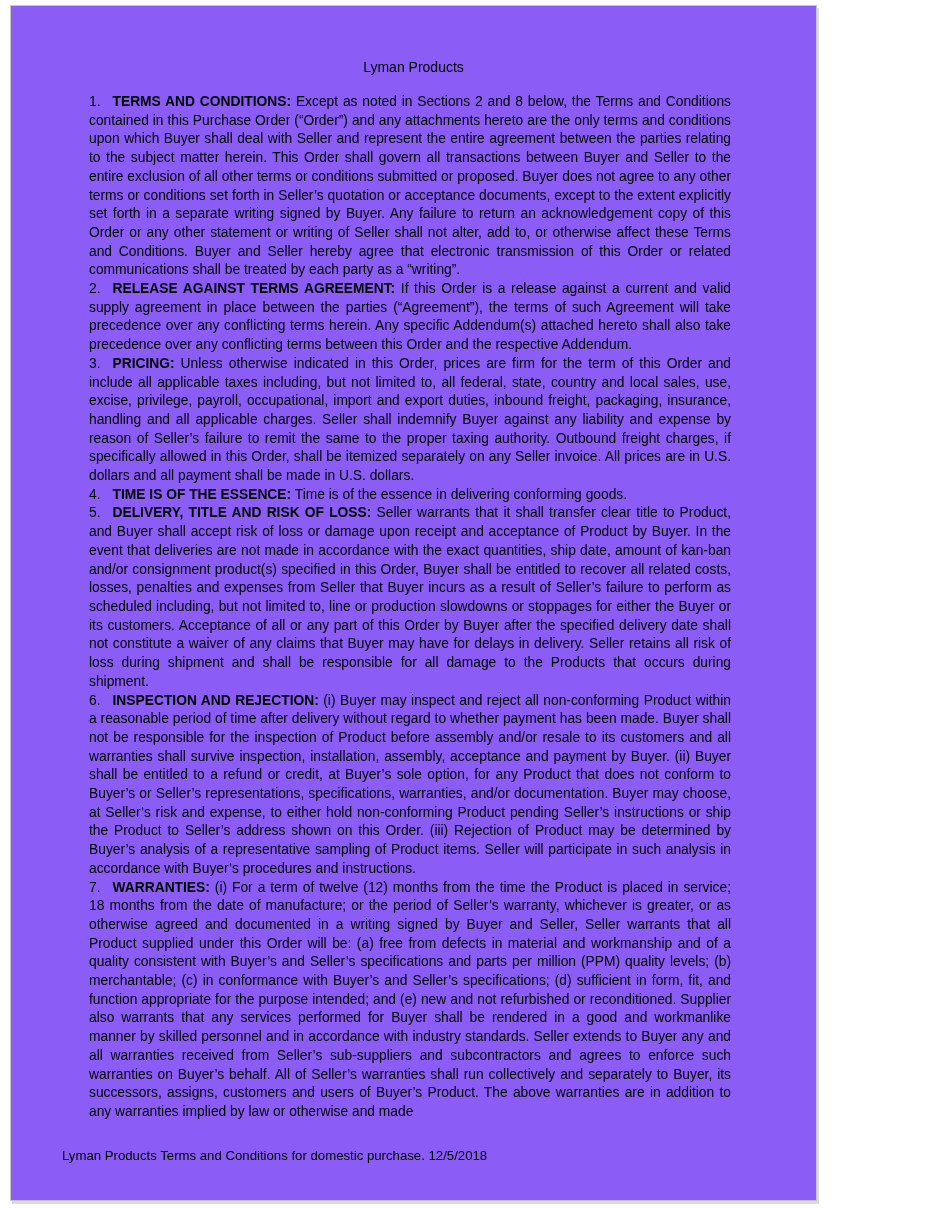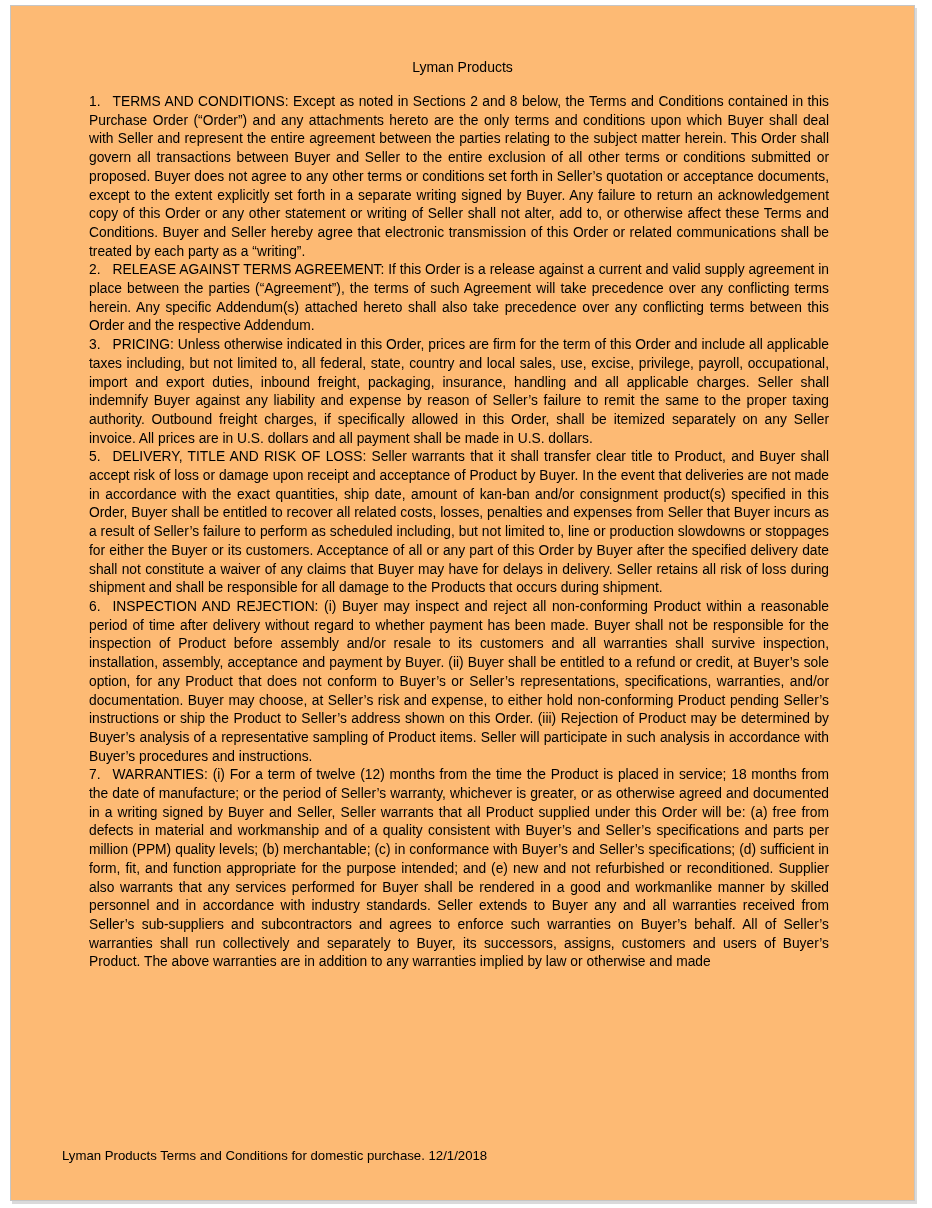--- a/index.html
+++ b/index.html
@@ -7,23 +7,23 @@
     width: 932px;
     height: 1208px;
     background: #ffffff;
     font-family: "Liberation Sans", "DejaVu Sans", sans-serif;
     color: #000000;
   }
   .page {
     position: absolute;
     left: 10px;
     top: 5px;
-    width: 905px;
+    width: 807px;
     height: 1196px;
-    background: #fdba74;
+    background: #8b5cf6;
     border: 1px solid #c6c6c6;
     box-shadow: 2px 3px 0 #dadada;
   }
   .title-block {
     padding-top: 51px;
     text-align: center;
     font-size: 14px;
     line-height: 21px;
     margin-bottom: 15px;
   }
@@ -33,21 +33,21 @@
   }
   .para {
     font-size: 13.8px;
     line-height: 18.7px;
     text-align: justify;
   }
   .sec-num {
     margin-right: 12px;
   }
   .sec-head {
-    font-weight: normal;
+    font-weight: bold;
   }
   .page-footer {
     position: absolute;
     left: 51px;
     bottom: 36px;
     font-size: 13.2px;
     line-height: 17px;
     color: #000000;
     white-space: nowrap;
   }
@@ -71,33 +71,37 @@
     <p class="para">
       <span class="sec-num">2.</span><span class="sec-head">RELEASE AGAINST TERMS AGREEMENT:</span>
       <span>If this Order is a release against a current and valid supply agreement in place between the parties (“Agreement”), the terms of such Agreement will take precedence over any conflicting terms herein. Any specific Addendum(s) attached hereto shall also take precedence over any conflicting terms between this Order and the respective Addendum.</span>
     </p>
 
     <p class="para">
       <span class="sec-num">3.</span><span class="sec-head">PRICING:</span>
       <span>Unless otherwise indicated in this Order, prices are firm for the term of this Order and include all applicable taxes including, but not limited to, all federal, state, country and local sales, use, excise, privilege, payroll, occupational, import and export duties, inbound freight, packaging, insurance, handling and all applicable charges. Seller shall indemnify Buyer against any liability and expense by reason of Seller’s failure to remit the same to the proper taxing authority. Outbound freight charges, if specifically allowed in this Order, shall be itemized separately on any Seller invoice. All prices are in U.S. dollars and all payment shall be made in U.S. dollars.</span>
     </p>
 
+    <p class="para">
+      <span class="sec-num">4.</span><span class="sec-head">TIME IS OF THE ESSENCE:</span>
+      <span>Time is of the essence in delivering conforming goods.</span>
+    </p>
 
     <p class="para">
       <span class="sec-num">5.</span><span class="sec-head">DELIVERY, TITLE AND RISK OF LOSS:</span>
       <span>Seller warrants that it shall transfer clear title to Product, and Buyer shall accept risk of loss or damage upon receipt and acceptance of Product by Buyer. In the event that deliveries are not made in accordance with the exact quantities, ship date, amount of kan-ban and/or consignment product(s) specified in this Order, Buyer shall be entitled to recover all related costs, losses, penalties and expenses from Seller that Buyer incurs as a result of Seller’s failure to perform as scheduled including, but not limited to, line or production slowdowns or stoppages for either the Buyer or its customers. Acceptance of all or any part of this Order by Buyer after the specified delivery date shall not constitute a waiver of any claims that Buyer may have for delays in delivery. Seller retains all risk of loss during shipment and shall be responsible for all damage to the Products that occurs during shipment.</span>
     </p>
 
     <p class="para">
       <span class="sec-num">6.</span><span class="sec-head">INSPECTION AND REJECTION:</span>
       <span>(i) Buyer may inspect and reject all non-conforming Product within a reasonable period of time after delivery without regard to whether payment has been made. Buyer shall not be responsible for the inspection of Product before assembly and/or resale to its customers and all warranties shall survive inspection, installation, assembly, acceptance and payment by Buyer. (ii) Buyer shall be entitled to a refund or credit, at Buyer’s sole option, for any Product that does not conform to Buyer’s or Seller’s representations, specifications, warranties, and/or documentation. Buyer may choose, at Seller’s risk and expense, to either hold non-conforming Product pending Seller’s instructions or ship the Product to Seller’s address shown on this Order. (iii) Rejection of Product may be determined by Buyer’s analysis of a representative sampling of Product items. Seller will participate in such analysis in accordance with Buyer’s procedures and instructions.</span>
     </p>
 
     <p class="para">
       <span class="sec-num">7.</span><span class="sec-head">WARRANTIES:</span>
       <span>(i) For a term of twelve (12) months from the time the Product is placed in service; 18 months from the date of manufacture; or the period of Seller’s warranty, whichever is greater, or as otherwise agreed and documented in a writing signed by Buyer and Seller, Seller warrants that all Product supplied under this Order will be: (a) free from defects in material and workmanship and of a quality consistent with Buyer’s and Seller’s specifications and parts per million (PPM) quality levels; (b) merchantable; (c) in conformance with Buyer’s and Seller’s specifications; (d) sufficient in form, fit, and function appropriate for the purpose intended; and (e) new and not refurbished or reconditioned. Supplier also warrants that any services performed for Buyer shall be rendered in a good and workmanlike manner by skilled personnel and in accordance with industry standards. Seller extends to Buyer any and all warranties received from Seller’s sub-suppliers and subcontractors and agrees to enforce such warranties on Buyer’s behalf. All of Seller’s warranties shall run collectively and separately to Buyer, its successors, assigns, customers and users of Buyer’s Product. The above warranties are in addition to any warranties implied by law or otherwise and made</span>
     </p>
 
   </div>
 
-  <div class="page-footer">Lyman Products Terms and Conditions for domestic purchase.  12/1/2018</div>
+  <div class="page-footer">Lyman Products Terms and Conditions for domestic purchase.  12/5/2018</div>
 
 </div>
 
 </body></html>

